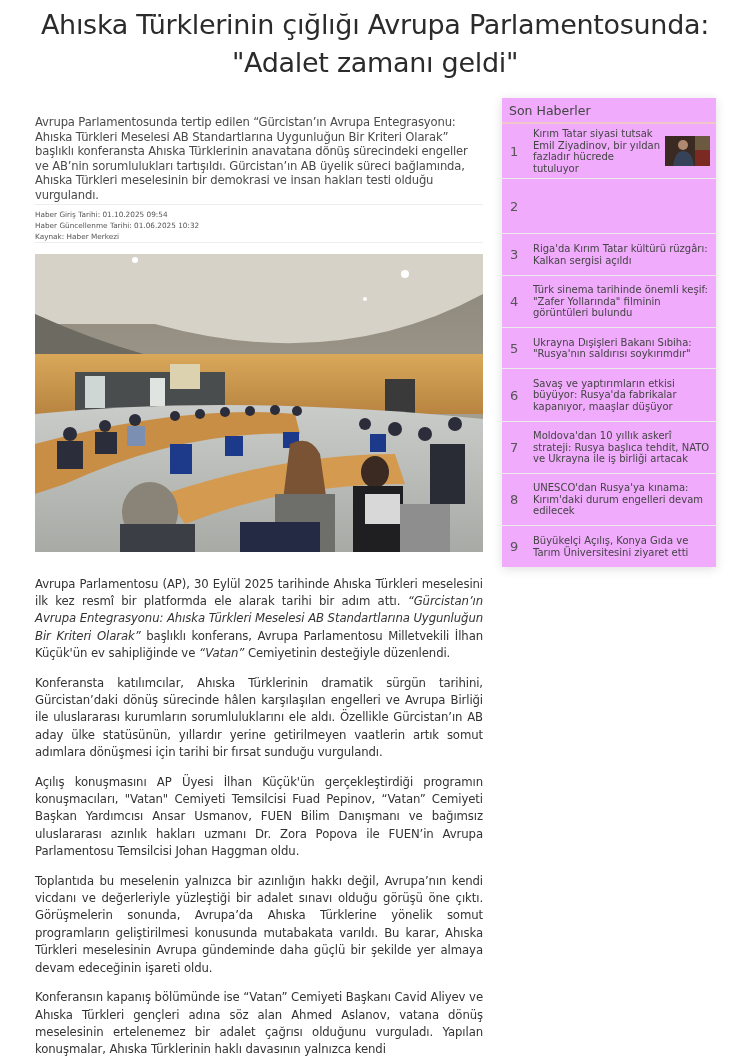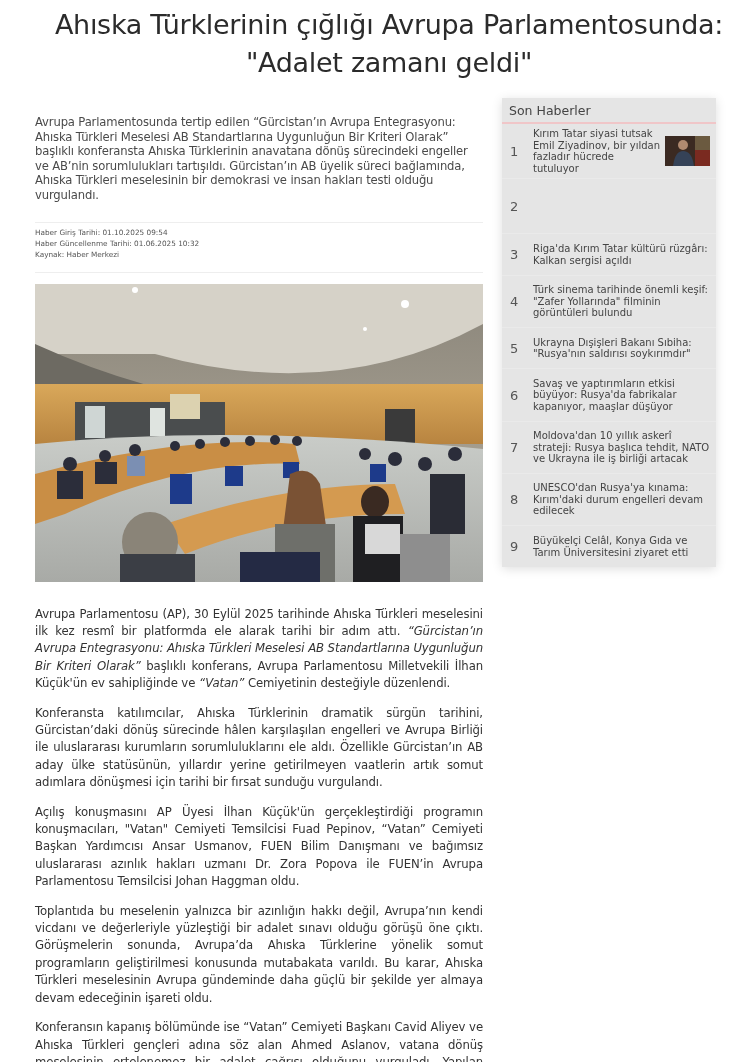--- a/index.html
+++ b/index.html
@@ -1,50 +1,50 @@
 <!DOCTYPE html>
 <html><head>
   <meta charset="utf-8">
   <style>
     * { box-sizing: border-box; margin: 0; padding: 0; }
     html, body { width: 750px; height: 1062px; overflow: hidden; background: #ffffff; }
     body { font-family: "DejaVu Sans", sans-serif; color: #333; position: relative; }
 
     .headline {
-      position: absolute; left: 44px; top: 6px; width: 690px;
+      position: absolute; left: 30px; top: 6px; width: 690px;
       text-align: center; font-size: 27px; line-height: 38px; color: #2b2b2b;
       font-weight: normal; letter-spacing: -0.3px;
     }
 
     .article { position: absolute; left: 35px; top: 115px; width: 448px; }
     .summary {
       font-size: 11.6px; line-height: 14.6px; color: #4a4a4a;
       letter-spacing: -0.15px;
     }
     .meta {
-      margin-top: 19px; padding-top: 4px; border-top: 1px solid #eee;
-      padding-bottom: 12px; border-bottom: 1px solid #eee;
+      margin-top: 1px; padding-top: 4px; border-top: 1px solid #eee;
+      padding-bottom: 0; border-bottom: 1px solid #eee;
     }
     .meta div { font-size: 7.3px; line-height: 11px; color: #555; }
 
     .photo {
       margin-top: 11px; width: 448px; height: 298px; position: relative; overflow: hidden;
       background: #c8a878;
     }
 
     .body-text { margin-top: 24px; }
     .body-text p {
       font-size: 11.7px; line-height: 17.4px; color: #333; text-align: justify;
       margin-bottom: 12px; letter-spacing: -0.1px;
     }
     .body-text em { font-style: italic; }
 
     .sidebar {
       position: absolute; left: 502px; top: 98px; width: 214px;
-      background: #e5e5e5; box-shadow: 0 2px 10px rgba(0,0,0,0.13);
+      background: #f0abfc; box-shadow: 0 2px 10px rgba(0,0,0,0.13);
     }
     .sidebar-title {
       font-size: 12.5px; color: #444; padding: 4px 7px 6px 7px; height: 26px; line-height: 18px;
       border-bottom: 2px solid #f0c6c8;
     }
     .news-item {
       display: flex; align-items: center; border-bottom: 1px solid #eaeaea;
       padding: 0 6px 0 8px;
     }
     .news-item:last-child { border-bottom: none; }
@@ -186,15 +186,15 @@
   <a class="news-item" style="height:52px">
     <span class="news-num">7</span>
     <span class="news-text">Moldova'dan 10 yıllık askerî strateji: Rusya başlıca tehdit, NATO ve Ukrayna ile iş birliği artacak</span>
   </a>
   <a class="news-item" style="height:52px">
     <span class="news-num">8</span>
     <span class="news-text">UNESCO'dan Rusya'ya kınama: Kırım'daki durum engelleri devam edilecek</span>
   </a>
   <a class="news-item" style="height:41px">
     <span class="news-num">9</span>
-    <span class="news-text">Büyükelçi Celâl, Konya Gıda ve Tarım Üniversitesini ziyaret etti</span>
+    <span class="news-text">Büyükelçi Açılış, Konya Gıda ve Tarım Üniversitesini ziyaret etti</span>
   </a>
 </aside>
 
 </body></html>

